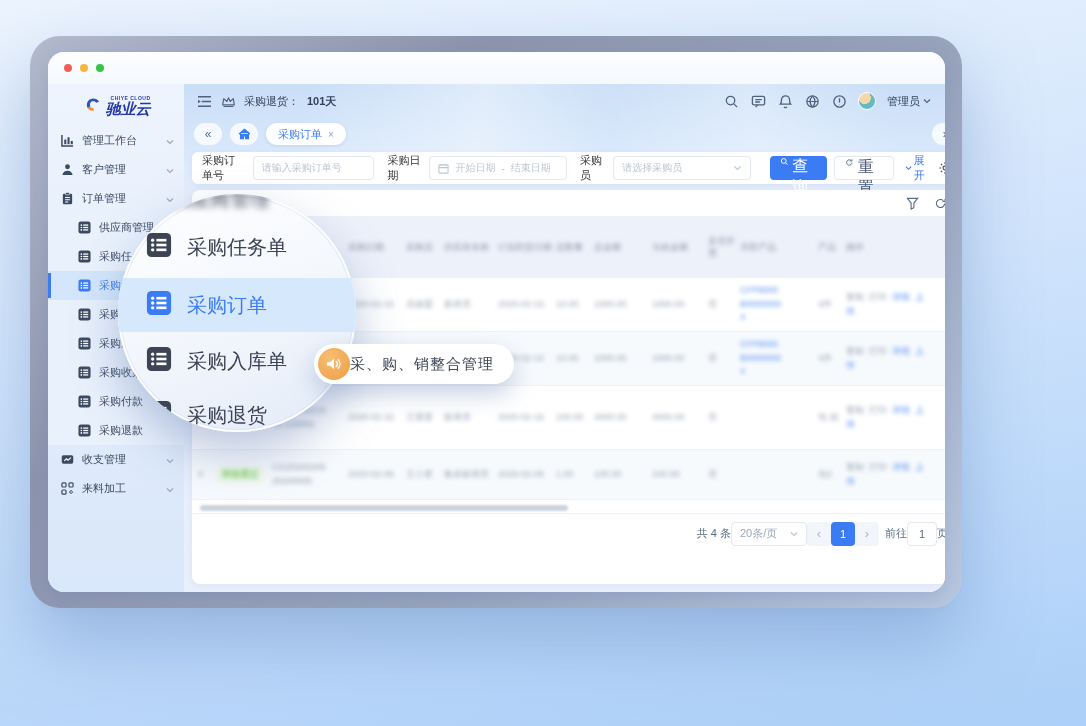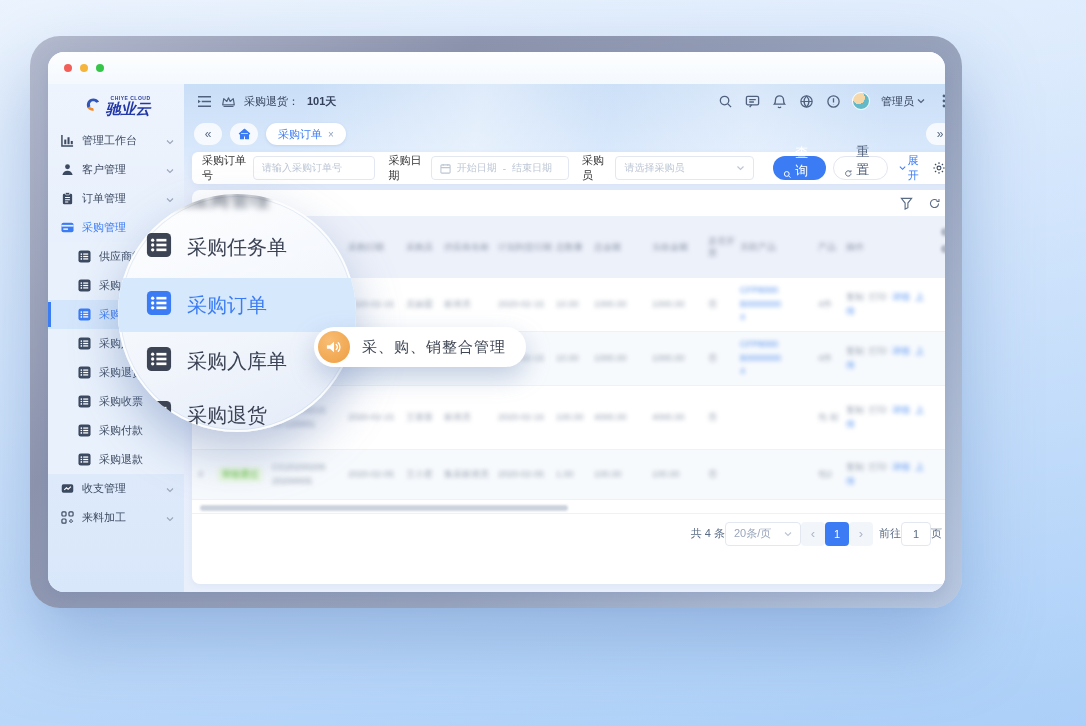--- a/index.html
+++ b/index.html
@@ -43,21 +43,21 @@
 
   .tabrow { height:32px; display:flex; align-items:center; padding:0 10px; gap:8px; position:relative; z-index:2; }
   .pill { height:22px; border-radius:12px; background:rgba(255,255,255,.78); display:flex; align-items:center; justify-content:center; color:#5b6b85; font-size:12px; cursor:pointer; }
   .pill.sq { width:28px; }
   .tab { height:22px; border-radius:12px; background:#fff; padding:0 12px; display:flex; align-items:center; gap:6px; font-size:11px; color:#3b7cf5; cursor:pointer; box-shadow:0 1px 3px rgba(120,150,200,.25); }
   .tab .x { color:#8fa3c0; font-size:10px; }
   .spacer { flex:1; }
 
   .filtercard { margin:2px 8px 0; background:#fff; border-radius:6px; height:32px; display:flex; align-items:center; padding:16px 10px; gap:7px; font-size:11px; color:#333; position:relative; z-index:2; box-shadow:0 2px 6px rgba(140,165,205,.15); }
   .fbox { height:24px; border:1px solid #e2e7f0; border-radius:4px; display:flex; align-items:center; padding:0 8px; gap:6px; color:#bcc6d4; font-size:10px; background:#fff; }
-  .btn { height:24px; border-radius:12px; display:flex; align-items:flex-end; gap:4px; padding:0 10px; font-size:13px; cursor:pointer; }
+  .btn { height:24px; border-radius:4px; display:flex; align-items:flex-start; gap:4px; padding:0 10px; font-size:16px; cursor:pointer; }
   .btn.primary { background:#3b7cf5; color:#fff; }
   .btn.ghost { border:1px solid #e2e7f0; color:#4a5b78; background:#fff; }
   .linkblue { color:#3b7cf5; display:flex; align-items:center; gap:2px; cursor:pointer; }
 
   .contentcard { flex:1; margin:6px 8px 8px; background:#fff; border-radius:8px; display:flex; flex-direction:column; position:relative; z-index:2; overflow:hidden; box-shadow:0 2px 6px rgba(140,165,205,.12); }
   .cardtools { height:26px; display:flex; align-items:center; justify-content:flex-end; gap:12px; padding:0 14px; }
 
   .thead { display:flex; align-items:center; background:#edf1fa; height:62px; padding-left:6px; position:relative; }
   .thead .hc { font-size:9px; color:#8b95a8; filter:blur(2.2px); line-height:1.35; text-align:left; padding-right:4px; }
   .headicons { position:absolute; right:7px; top:12px; display:flex; flex-direction:column; gap:9px; }
@@ -77,22 +77,22 @@
 
   
   .mag { position:absolute; left:118px; top:194px; width:238px; height:238px; border-radius:50%; z-index:50;
     background:linear-gradient(160deg,#ffffff 0%,#f2f6fc 55%,#e3ebf8 100%);
     box-shadow:0 22px 48px rgba(90,120,175,.42), inset 0 0 0 2px rgba(255,255,255,.9), inset 0 0 0 3px rgba(190,205,230,.35);
     overflow:hidden; }
   .mag-item { position:absolute; left:28px; display:flex; align-items:center; gap:15px; font-size:20px; color:#3a4254; }
   .mag-item.sel { color:#3b7cf5; }
   .mag-band { position:absolute; left:-10px; right:-10px; top:84px; height:54px; background:#d6e8fc; }
   .mag-top { position:absolute; left:52px; top:-8px; font-size:20px; color:#3a4254; filter:blur(3px); }
-  .voicepill { position:absolute; left:314px; top:327px; height:40px; border-radius:21px; background:#fff; z-index:60;
-    display:flex; align-items:center; gap:12px; padding:4px 20px 4px 4px; box-shadow:0 10px 24px rgba(115,140,185,.4); }
+  .voicepill { position:absolute; left:314px; top:344px; height:40px; border-radius:21px; background:#fff; z-index:60;
+    display:flex; align-items:center; padding:4px 20px 4px 4px; box-shadow:0 10px 24px rgba(115,140,185,.4); }
   .vp-circle { width:32px; height:32px; border-radius:50%; background:radial-gradient(circle at 35% 30%,#f8bd74,#ee9e41); display:flex; align-items:center; justify-content:center; }
   .vp-text { font-size:15px; color:#3f4654; letter-spacing:1px; }
 </style>
 </head>
 <body>
 
 <div class="stage">
   <div class="bezel"></div>
   <div class="window">
     <div class="titlebar">
@@ -146,30 +146,20 @@
                   <rect x="4.8" y="0.5" width="4.4" height="2.6" rx="1" fill="#3c4a61" stroke="#eef4fd" stroke-width=".8"></rect>
                   <g stroke="#fff" stroke-width="1.1">
                     <path d="M4.4 6h5.2M4.4 8.4h5.2M4.4 10.8h3.4"></path>
                   </g>
                 </svg>
               </span>
               <span class="lbl">订单管理</span>
               <span class="chev"><svg width="8" height="6" viewBox="0 0 8 6">
                   <path d="M1 1.5l3 3 3-3" stroke="#9aa7bb" stroke-width="1.1" fill="none"></path>
                 </svg></span>
-            </div>
-            <div class="side-item group-active">
-              <span class="ic">
-                <svg width="13" height="13" viewBox="0 0 14 14">
-                  <rect x="0.5" y="2" width="13" height="10" rx="2" fill="#3b7cf5"></rect>
-                  <rect x="0.5" y="4.2" width="13" height="1.8" fill="#fff" opacity=".9"></rect>
-                  <rect x="2.5" y="8" width="5" height="1.5" fill="#fff"></rect>
-                </svg>
-              </span>
-              <span class="lbl">采购管理</span>
             </div>
             <div class="side-item sub">
               <span class="ic">
                 <svg width="13" height="13" viewBox="0 0 14 14">
                   <rect x="0.5" y="0.5" width="13" height="13" rx="2.5" fill="#3c4a61"></rect>
                   <g fill="#fff">
                     <circle cx="3.6" cy="4.4" r=".9"></circle>
                     <circle cx="3.6" cy="7" r=".9"></circle>
                     <circle cx="3.6" cy="9.6" r=".9"></circle>
                     <rect x="5.6" y="3.7" width="5.4" height="1.4"></rect>

